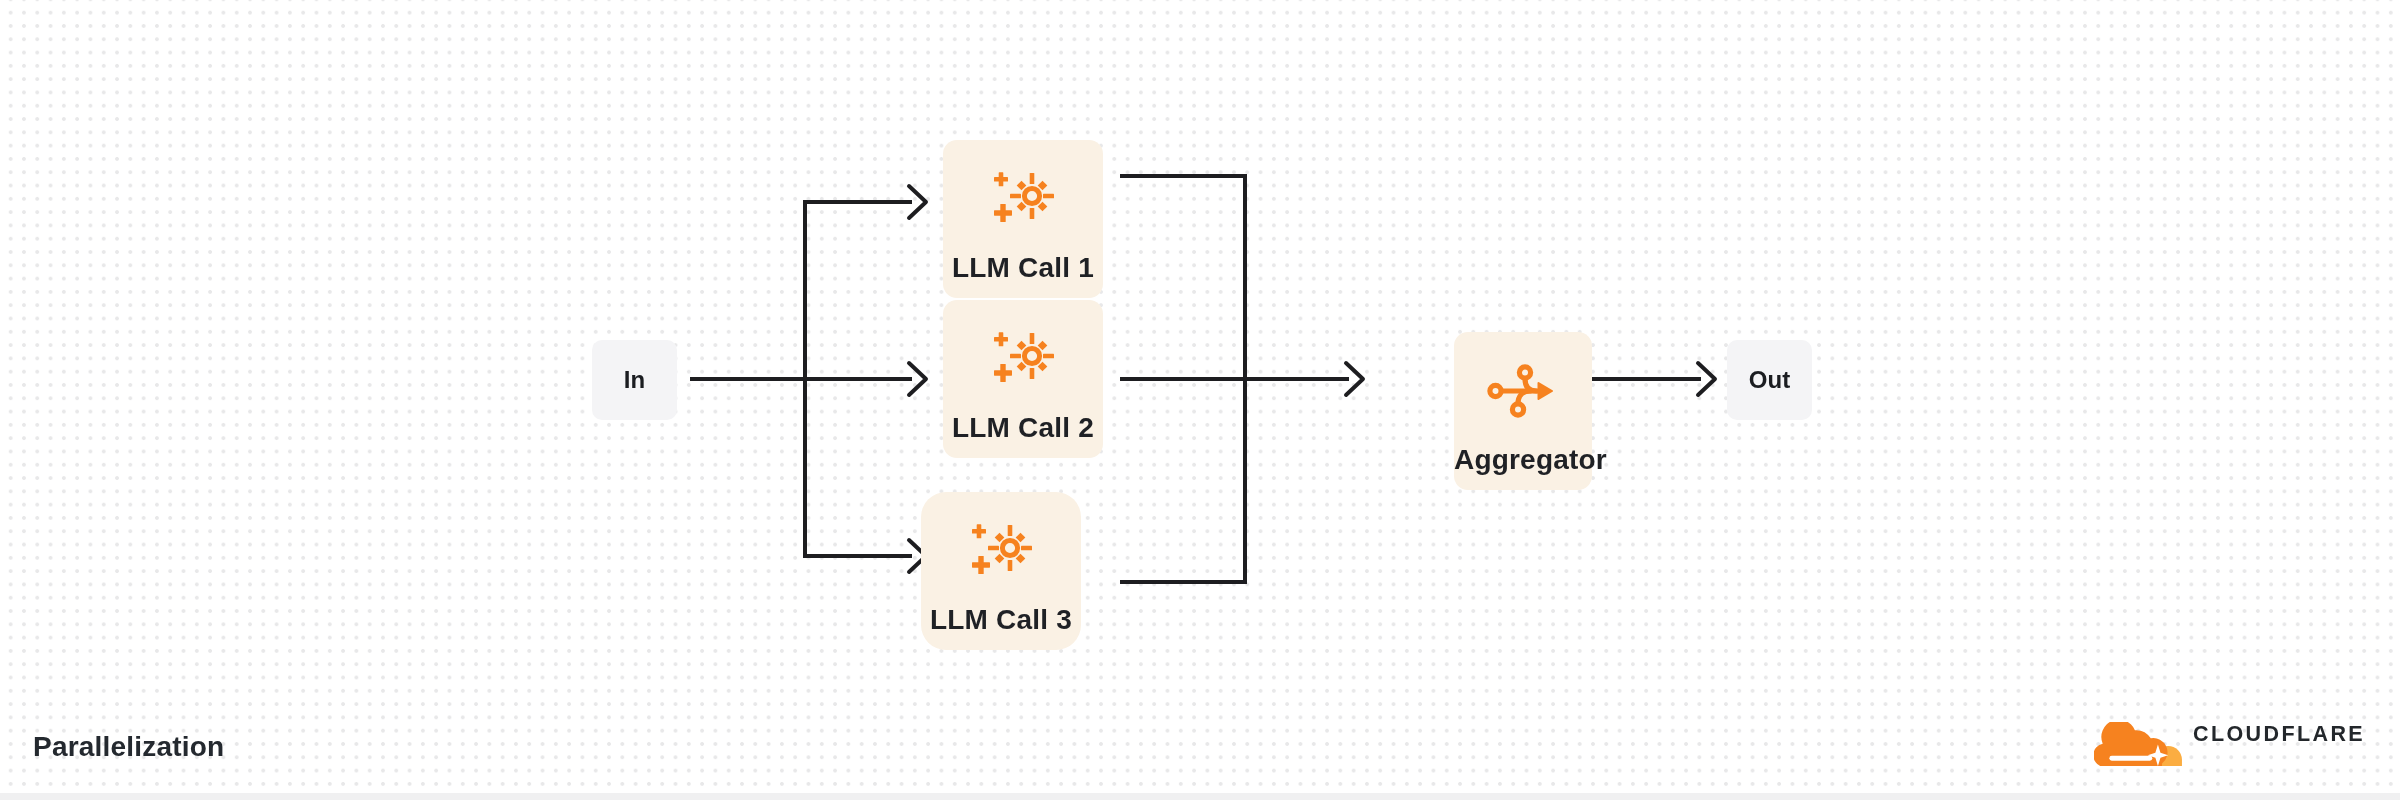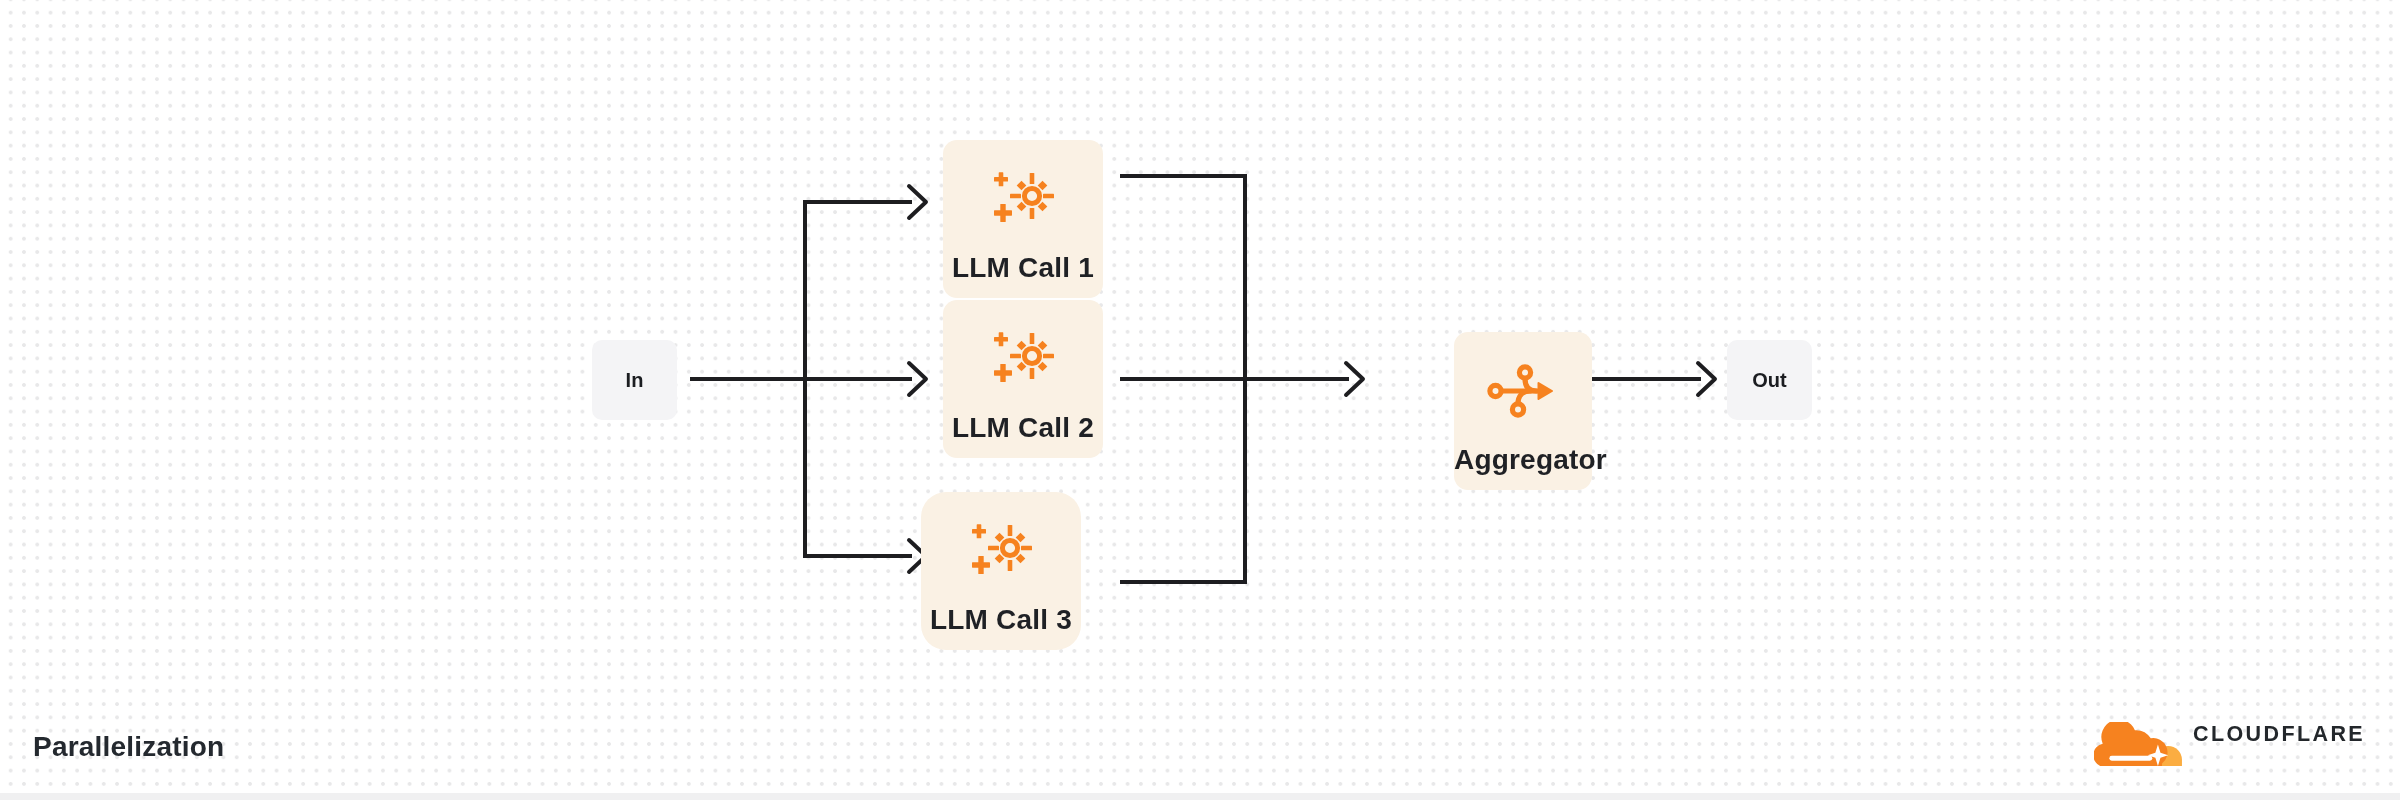--- a/index.html
+++ b/index.html
@@ -14,21 +14,21 @@
     font-family:"Liberation Sans", sans-serif;
     color:#1f2125;
   }
   .edges{position:absolute;left:0;top:0;width:2400px;height:800px;}
   .node{position:absolute;box-sizing:border-box;}
   .io{
     width:85px;height:80px;
     background:#f4f4f6;
     border-radius:10px;
     display:flex;align-items:center;justify-content:center;
-    font-size:20px;font-weight:700;color:#1b1d21;
+    font-size:24px;font-weight:700;color:#1b1d21;
   }
   .process{
     width:160px;height:158px;
     background:#faf1e4;
     border-radius:14px;
   }
   .process .icon{
     position:absolute;top:26px;left:50%;transform:translateX(-50%);
   }
   .process .icon.merge{top:31px;}

